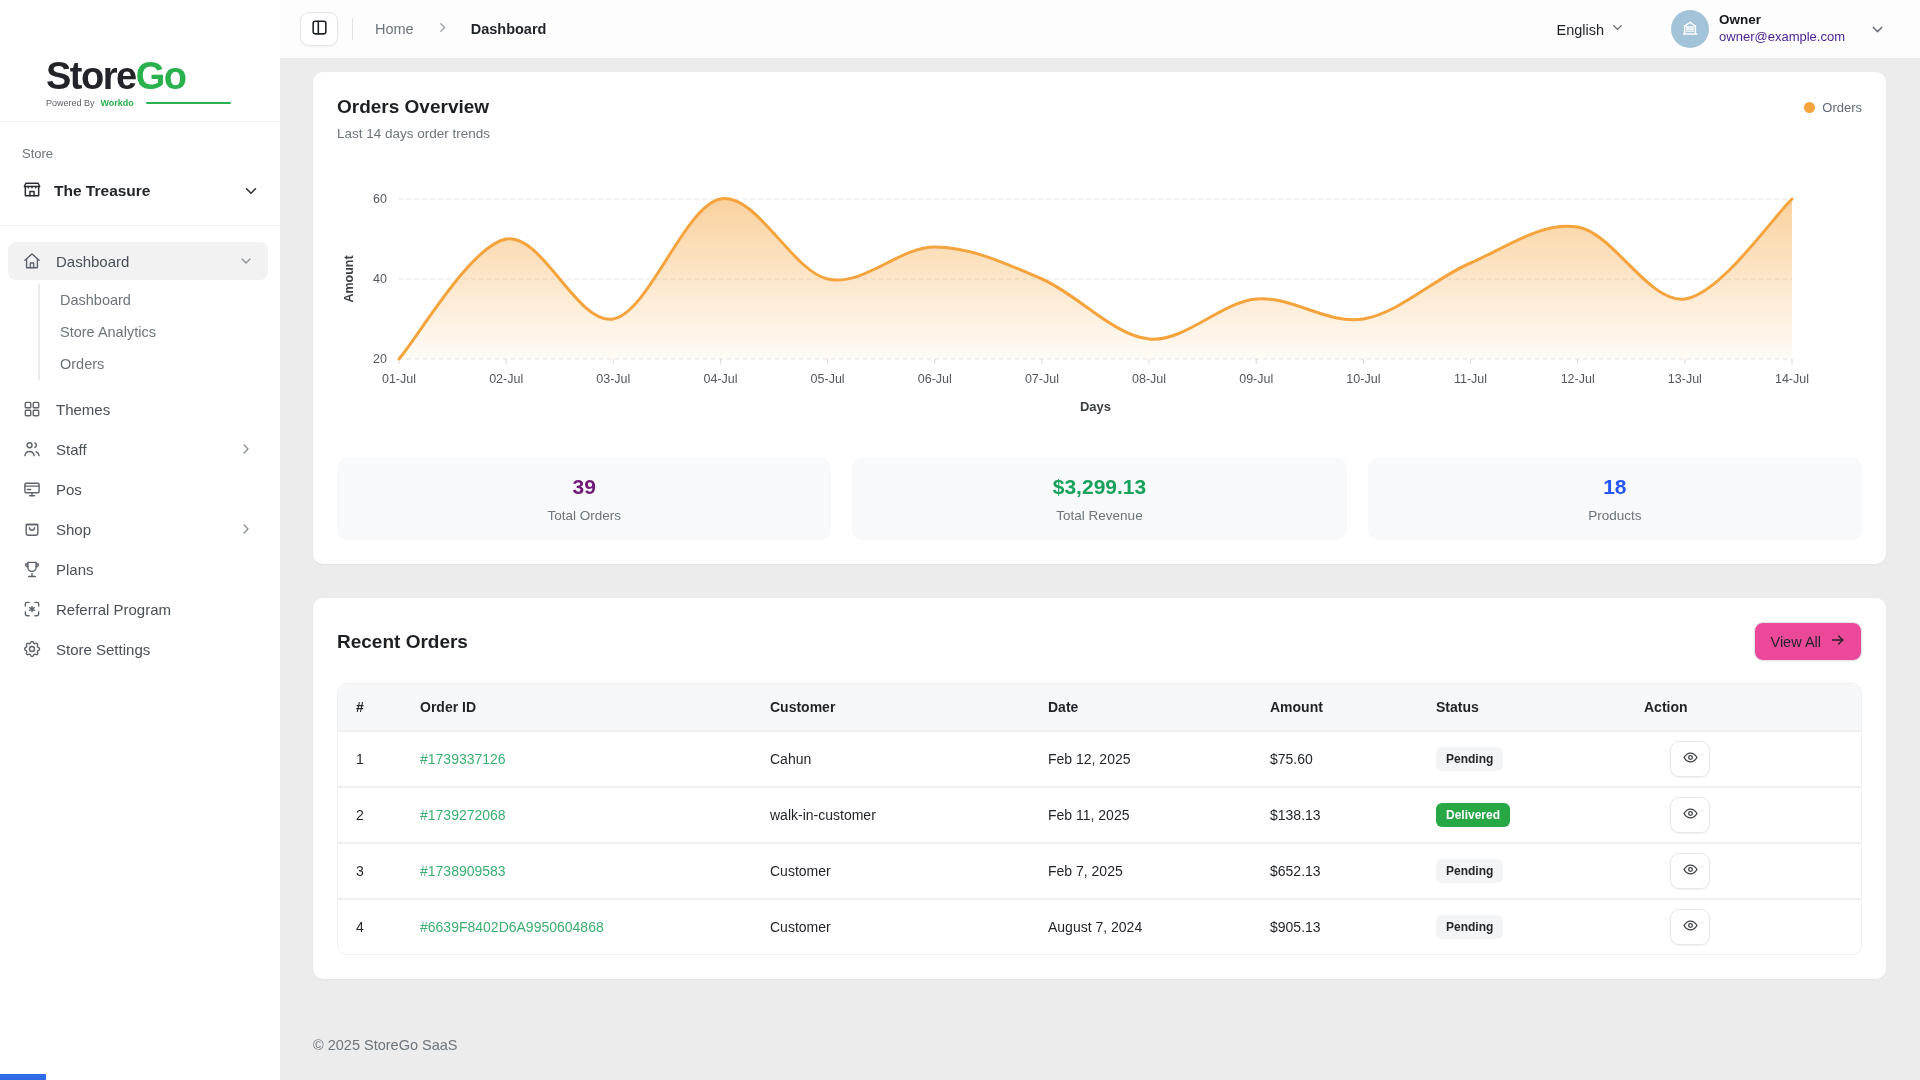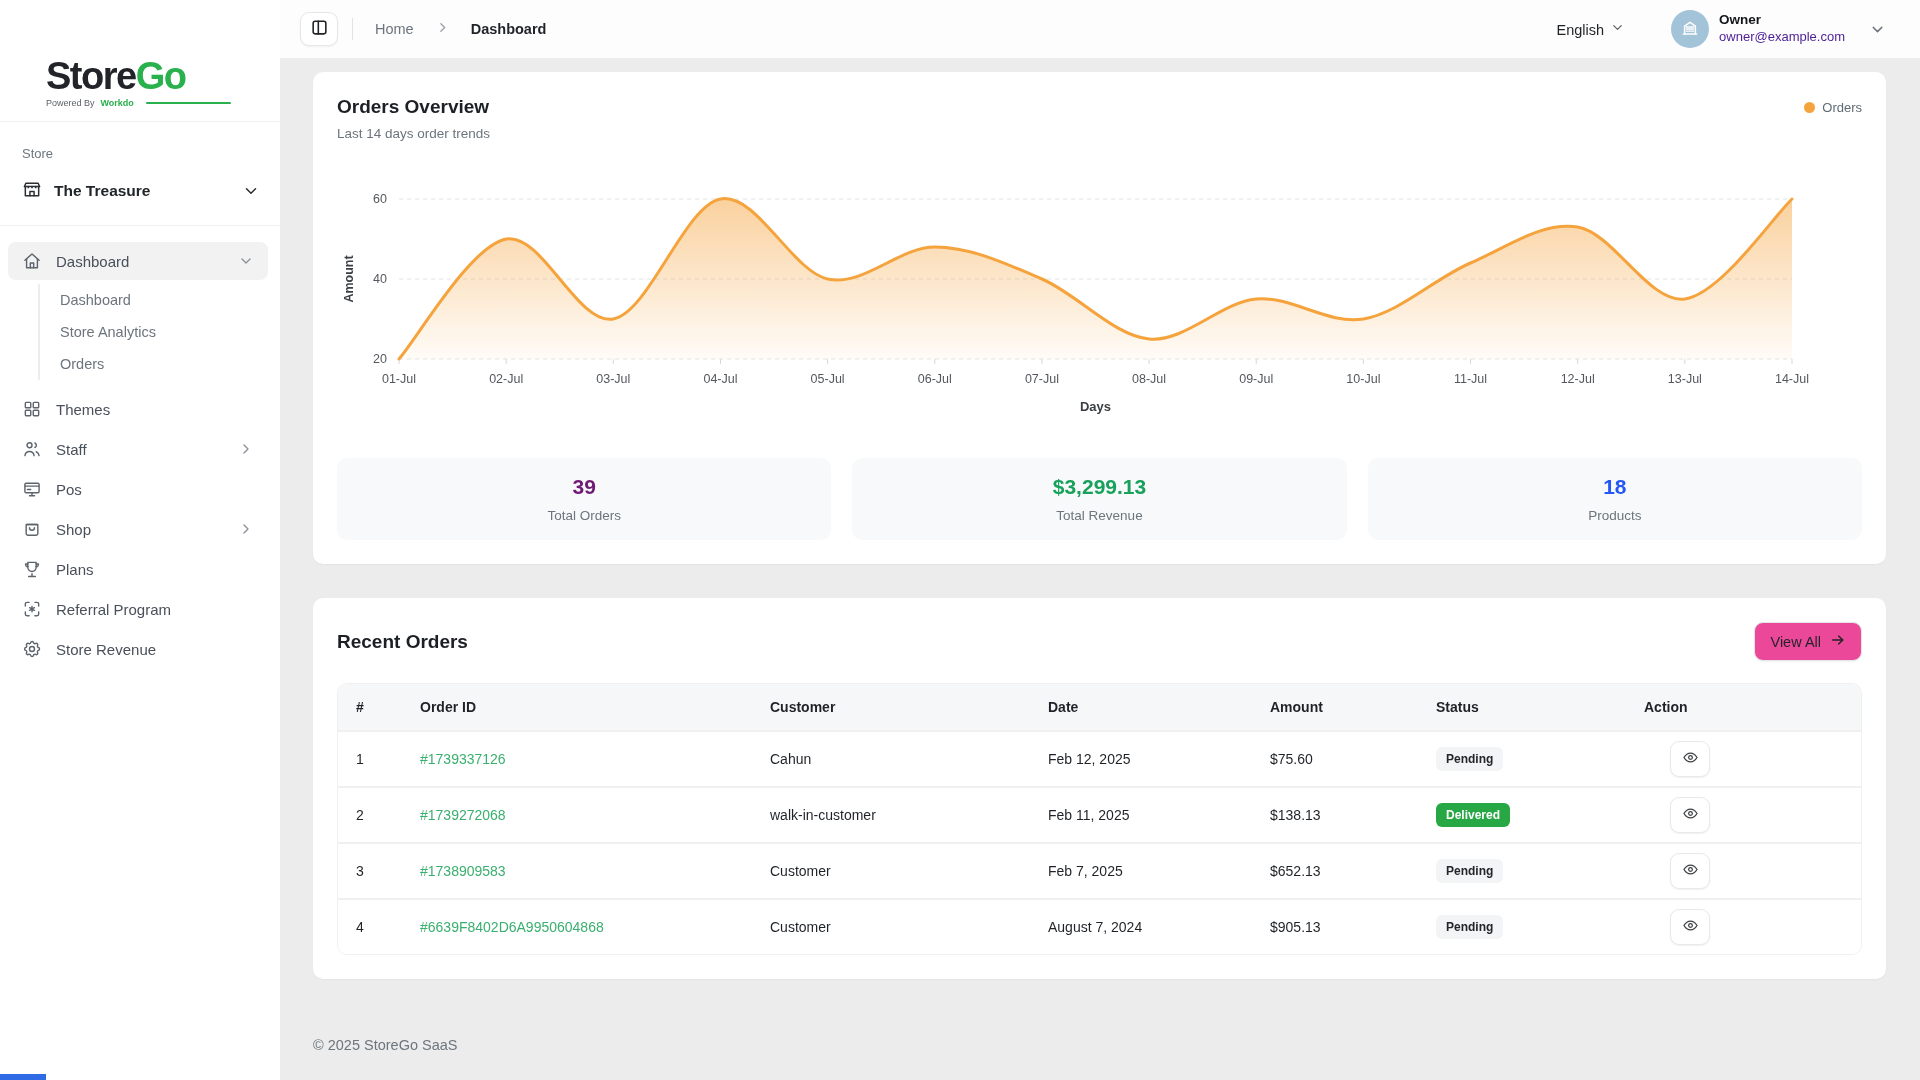--- a/index.html
+++ b/index.html
@@ -206,21 +206,21 @@
         </span>
         <span>Referral Program</span>
       </div>
       <div class="mi">
         <span class="ic">
           <svg width="20" height="20" viewBox="0 0 24 24" fill="none" stroke="#5d646d" stroke-width="1.7" stroke-linecap="round" stroke-linejoin="round">
             <path d="M10.4 4.3c.4-1.7 3-1.7 3.4 0a1.72 1.72 0 0 0 2.57 1.07c1.5-.92 3.25.83 2.33 2.33a1.72 1.72 0 0 0 1.07 2.57c1.7.4 1.7 3 0 3.4a1.72 1.72 0 0 0-1.07 2.57c.92 1.5-.83 3.25-2.33 2.33a1.72 1.72 0 0 0-2.57 1.07c-.4 1.7-3 1.7-3.4 0a1.72 1.72 0 0 0-2.57-1.07c-1.5.92-3.25-.83-2.33-2.33a1.72 1.72 0 0 0-1.07-2.57c-1.7-.4-1.7-3 0-3.4A1.72 1.72 0 0 0 5.5 7.7c-.92-1.5.83-3.25 2.33-2.33.97.6 2.28.1 2.57-1.07z"></path>
             <circle cx="12" cy="12" r="3"></circle>
           </svg>
         </span>
-        <span>Store Revenue</span>
+        <span>Store Settings</span>
       </div>
     </nav>
 </aside>
 <div class="blue-strip"></div>
 
 <div class="content">
   <div class="topbar">
     <button class="toggle-btn">
       <span>
         <svg width="19" height="19" viewBox="0 0 24 24" fill="none" stroke="#1f2328" stroke-width="2" stroke-linecap="round">

